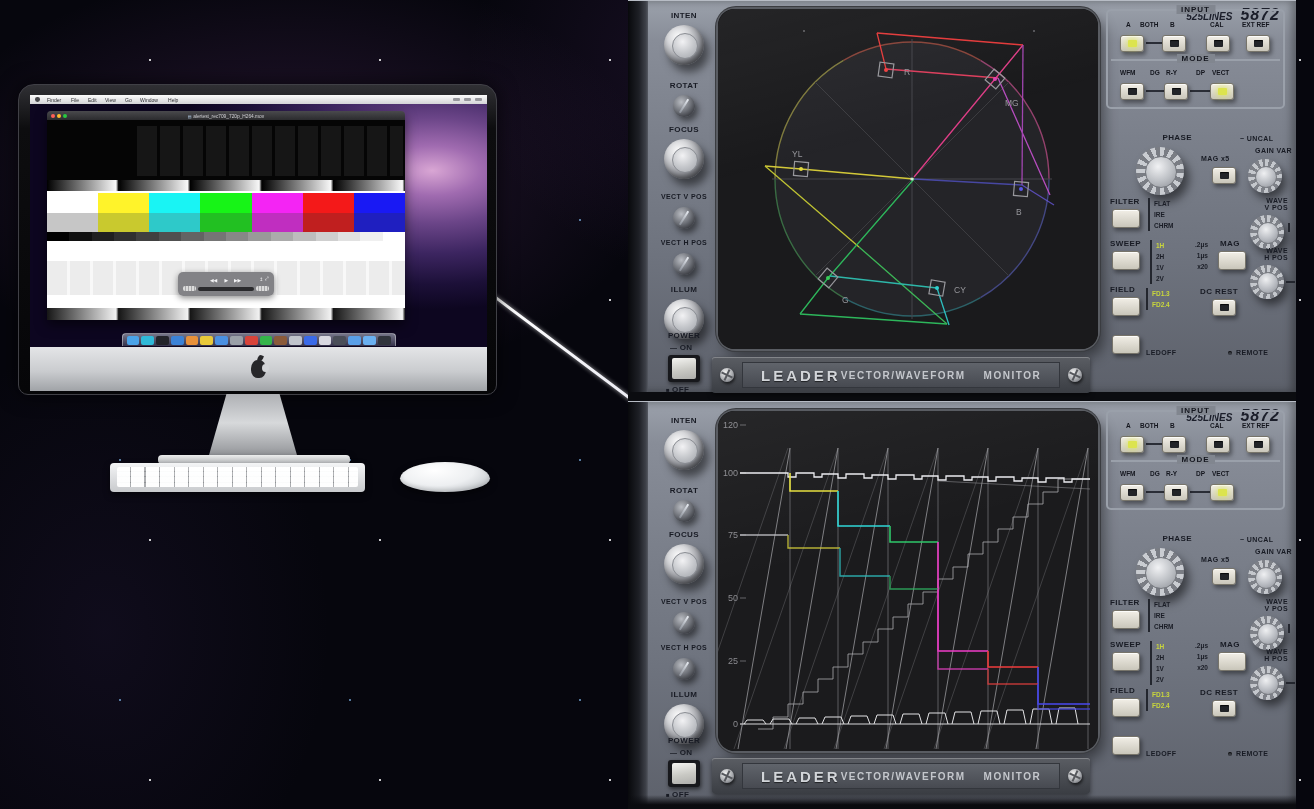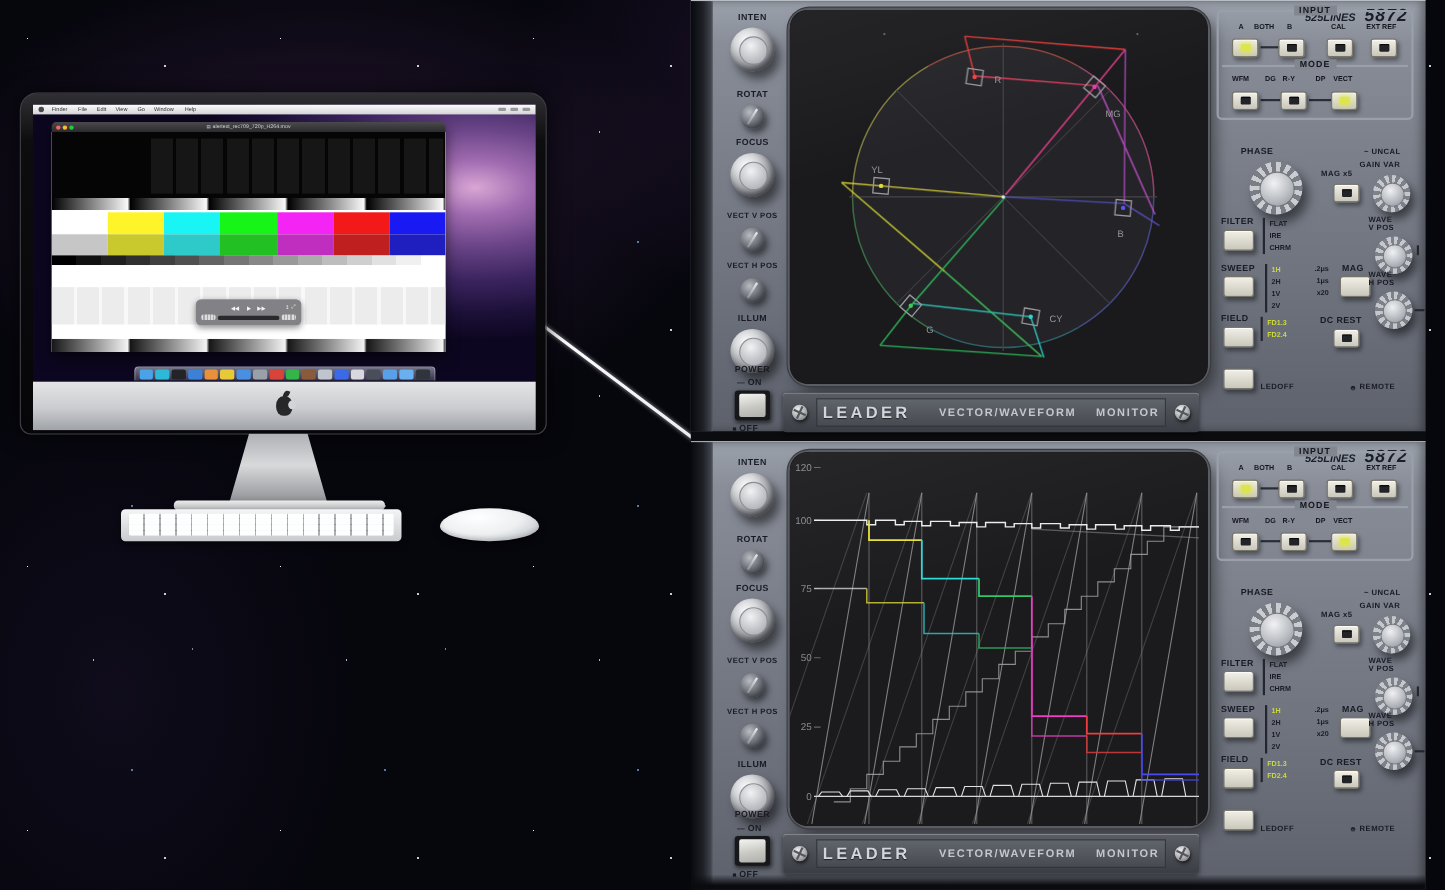--- a/index.html
+++ b/index.html
@@ -68,21 +68,21 @@
   .mouse{position:absolute;left:400px;top:462px;width:90px;height:30px;border-radius:50%/55% 55% 45% 45%;background:radial-gradient(ellipse at 38% 28%,#ffffff,#edeff1 50%,#c6cace 82%,#a9adb1);box-shadow:0 3px 7px rgba(0,0,0,.55),inset 0 -2px 4px rgba(0,0,0,.15)}
   
   .rack{position:absolute;left:628px;top:0;width:668px;height:809px;background:#0b0c10}
   .unit{position:absolute;left:0;width:668px;background:linear-gradient(180deg,#9ba1ab,#888d98 10%,#7b808b 35%,#6e737e 65%,#5d616b 100%);border-top:1px solid #b7bcc5;box-shadow:inset -4px 0 8px rgba(0,0,0,.35)}
   .unit.a{top:0;height:392px}
   .unit.b{top:401px;height:408px}
   .unit.b::after{content:"";position:absolute;left:0;right:0;bottom:0;height:14px;background:linear-gradient(transparent,#0a0b0f 70%)}
   .side{position:absolute;left:0;top:0;bottom:0;width:20px;background:linear-gradient(90deg,#08090c,#1e2026 55%,#3f424a 90%,#565a63)}
   .pl{position:absolute;font-size:8px;font-weight:bold;color:#181b24;letter-spacing:.4px;white-space:nowrap}
   .kl{left:20px;width:72px;text-align:center}
-  .ctrlab{text-align:left}
+  .ctrlab{text-align:right}
   .knb{position:absolute;width:40px;height:40px;border-radius:50%;background:radial-gradient(circle at 36% 30%,#fdfdfd,#d6d7da 28%,#94969c 58%,#5e6066 82%,#3c3e44);box-shadow:5px 7px 9px rgba(0,0,0,.5),inset -2px -3px 5px rgba(0,0,0,.35)}
   .knb::after{content:"";position:absolute;left:8px;top:8px;width:24px;height:24px;border-radius:50%;background:radial-gradient(circle at 40% 32%,#f2f2f4,#c7c9cd 50%,#9fa2a8);border:1px solid #8a8d93}
   .skn{position:absolute;width:22px;height:22px;border-radius:50%;background:radial-gradient(circle at 38% 32%,#b9bcc2,#6e7178 48%,#3a3c42 78%,#26282e);box-shadow:3px 4px 6px rgba(0,0,0,.5)}
   .skn::after{content:"";position:absolute;left:10px;top:3px;width:2px;height:16px;background:linear-gradient(#e9edf3,#8a8f98);transform:rotate(32deg)}
   .mkn{position:absolute;width:34px;height:34px;border-radius:50%;background:repeating-conic-gradient(#c4c7cc 0 14deg,#7e8188 14deg 28deg);box-shadow:4px 6px 8px rgba(0,0,0,.5)}
   .mkn::after{content:"";position:absolute;left:7px;top:7px;width:20px;height:20px;border-radius:50%;background:radial-gradient(circle at 40% 32%,#eff0f2,#b9bcc2 55%,#8a8d94);border:1px solid #777a80}
   .phk{position:absolute;width:48px;height:48px;border-radius:50%;background:repeating-conic-gradient(#c9ccd1 0 12deg,#7a7d84 12deg 24deg);box-shadow:5px 7px 10px rgba(0,0,0,.5)}
   .phk::after{content:"";position:absolute;left:9px;top:9px;width:30px;height:30px;border-radius:50%;background:radial-gradient(circle at 40% 32%,#f1f2f4,#bcbfc4 55%,#8d9096);border:1px solid #74777d}
   .pbtn{position:absolute;width:24px;height:17px;border-radius:3px;background:linear-gradient(#f2efe7,#c9c6ba);border:1px solid #77746a;box-shadow:2px 3px 4px rgba(0,0,0,.4),inset 0 1px 0 rgba(255,255,255,.8);display:flex;align-items:center;justify-content:center}
   .pbtn .ctr{width:9px;height:7px;background:#222428;border-radius:1px;box-shadow:inset 0 1px 1px rgba(0,0,0,.8)}
@@ -99,21 +99,21 @@
   .hdr{position:absolute;right:16px;top:5px;display:flex;align-items:baseline;gap:8px;color:#1b1e2a}
   .hdr .h1{font-size:10px;font-weight:bold;font-style:italic}
   .hdr .h2{font-size:16px;font-weight:bold;font-style:italic;letter-spacing:1px}
   .crt{position:absolute;left:90px;width:380px;height:340px;border-radius:18px;background:#1b1b1d;box-shadow:0 0 0 2px #595c62,0 0 0 3px #3a3c40,6px 8px 14px rgba(0,0,0,.45),inset 0 0 26px rgba(0,0,0,.6)}
   .crt svg{position:absolute;inset:0;width:100%;height:100%}
   .crt::after{content:"";position:absolute;inset:0;border-radius:18px;background:linear-gradient(165deg,rgba(255,255,255,.05),transparent 40%);pointer-events:none}
   .plate{position:absolute;left:84px;top:356px;width:378px;height:36px;background:linear-gradient(#5a5d63,#3a3d43);border-radius:3px;box-shadow:inset 0 1px 0 rgba(255,255,255,.25),0 2px 5px rgba(0,0,0,.5)}
   .screw{position:absolute;top:11px;width:14px;height:14px;border-radius:50%;background:radial-gradient(circle at 38% 32%,#f0f0f0,#aaacb0 55%,#5e6065);box-shadow:1px 2px 3px rgba(0,0,0,.6)}
   .screw::before,.screw::after{content:"";position:absolute;left:1px;top:6px;width:12px;height:2px;background:#55575c}
   .screw::before{transform:rotate(25deg)}.screw::after{transform:rotate(115deg)}
-  .plate-inner{position:absolute;left:30px;right:30px;top:5px;bottom:5px;background:linear-gradient(#60646b,#474a51);border:1px solid #33363c;display:flex;align-items:center;justify-content:space-between;padding:0 5px}
+  .plate-inner{position:absolute;left:30px;right:30px;top:5px;bottom:5px;background:linear-gradient(#60646b,#474a51);border:1px solid #33363c;display:flex;align-items:center;justify-content:space-between;padding:0 18px}
   .brand{font-size:15px;font-weight:bold;color:#d2d5d9;letter-spacing:3px;text-shadow:0 1px 1px rgba(0,0,0,.6)}
   .plate-text{display:flex;gap:18px;font-size:10px;font-weight:bold;color:#c4c7cc;letter-spacing:1.5px}
   .pwr{position:absolute;left:40px;top:354px;width:32px;height:27px;background:#17181c;border-radius:3px;box-shadow:1px 2px 4px rgba(0,0,0,.6)}
   .pwr::after{content:"";position:absolute;left:4px;top:3px;width:24px;height:21px;background:linear-gradient(170deg,#f4f4f1,#c9c9c4 55%,#aeaeab);border-radius:2px}
   .dashb::before{content:"— ";font-size:7px}
   .sqb::before{content:"■ ";font-size:6px}
   .tildeb::before{content:"~ ";font-size:7px}
   .vmark{position:absolute;width:2px;height:9px;background:#23262e}
   .hmark{position:absolute;width:9px;height:2px;background:#23262e}
   .led-dot{position:absolute;width:4px;height:4px;border-radius:50%;background:#3a3d44;box-shadow:inset 0 1px 1px rgba(0,0,0,.8)}

